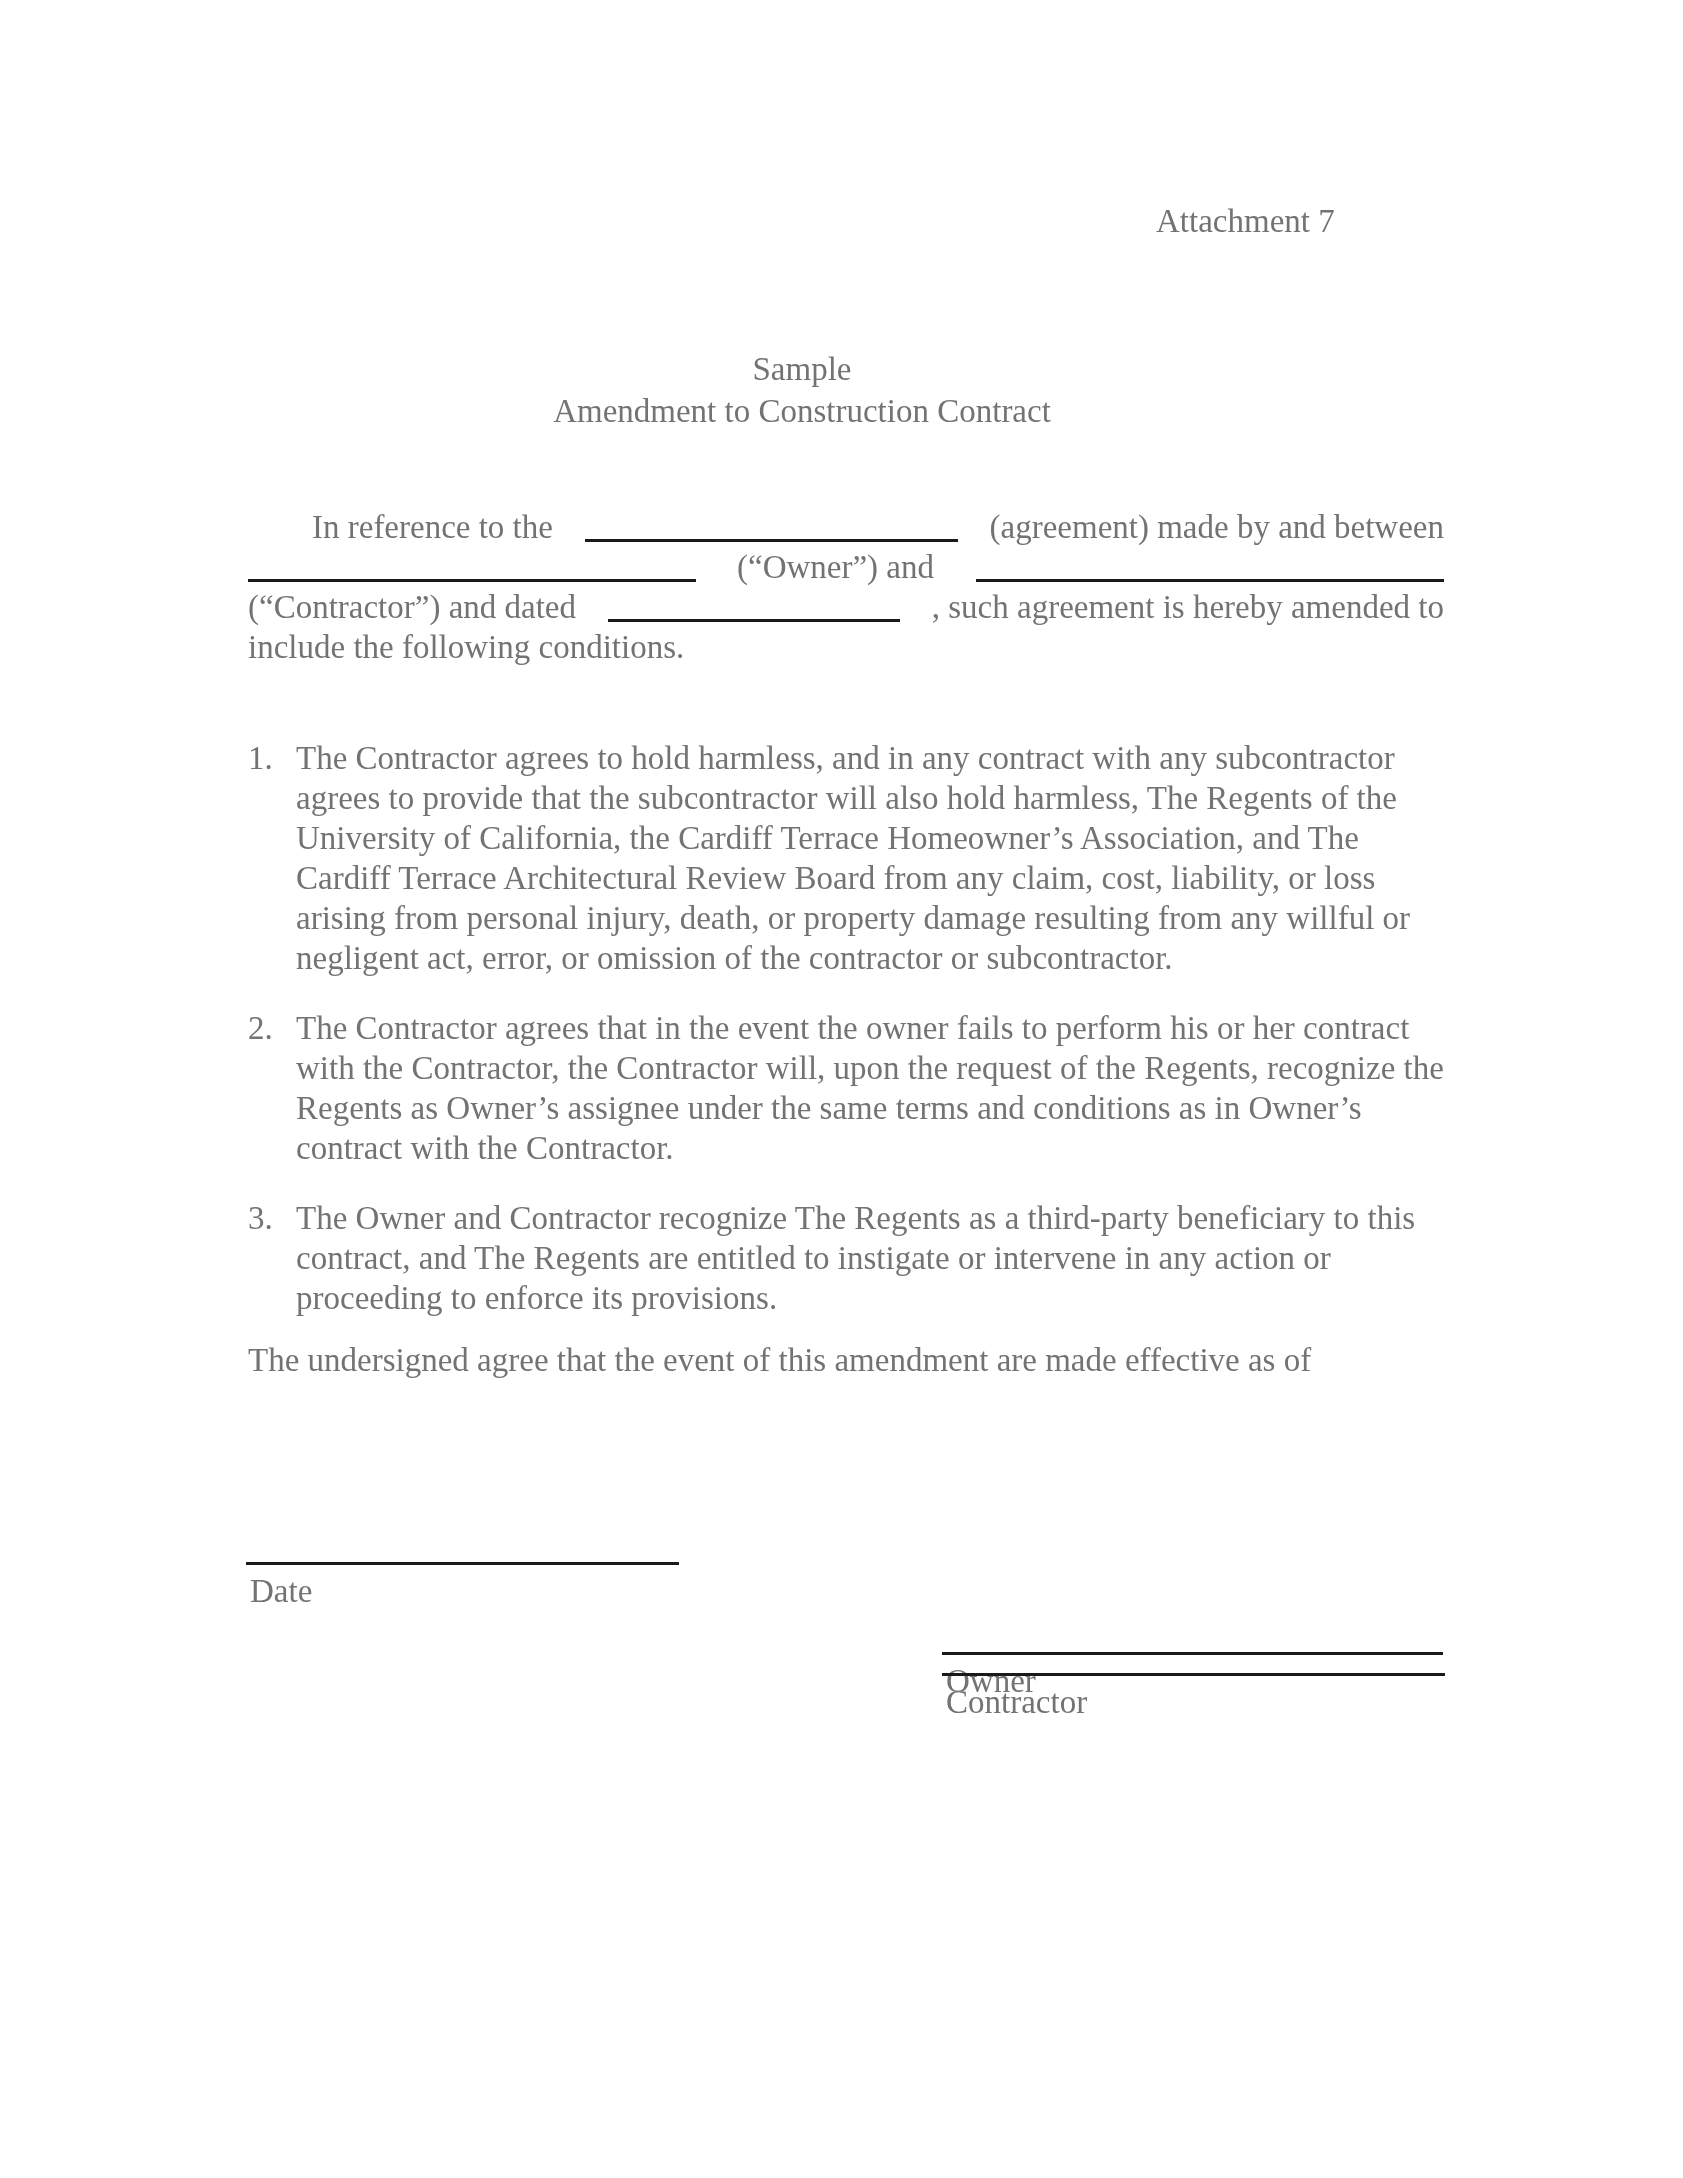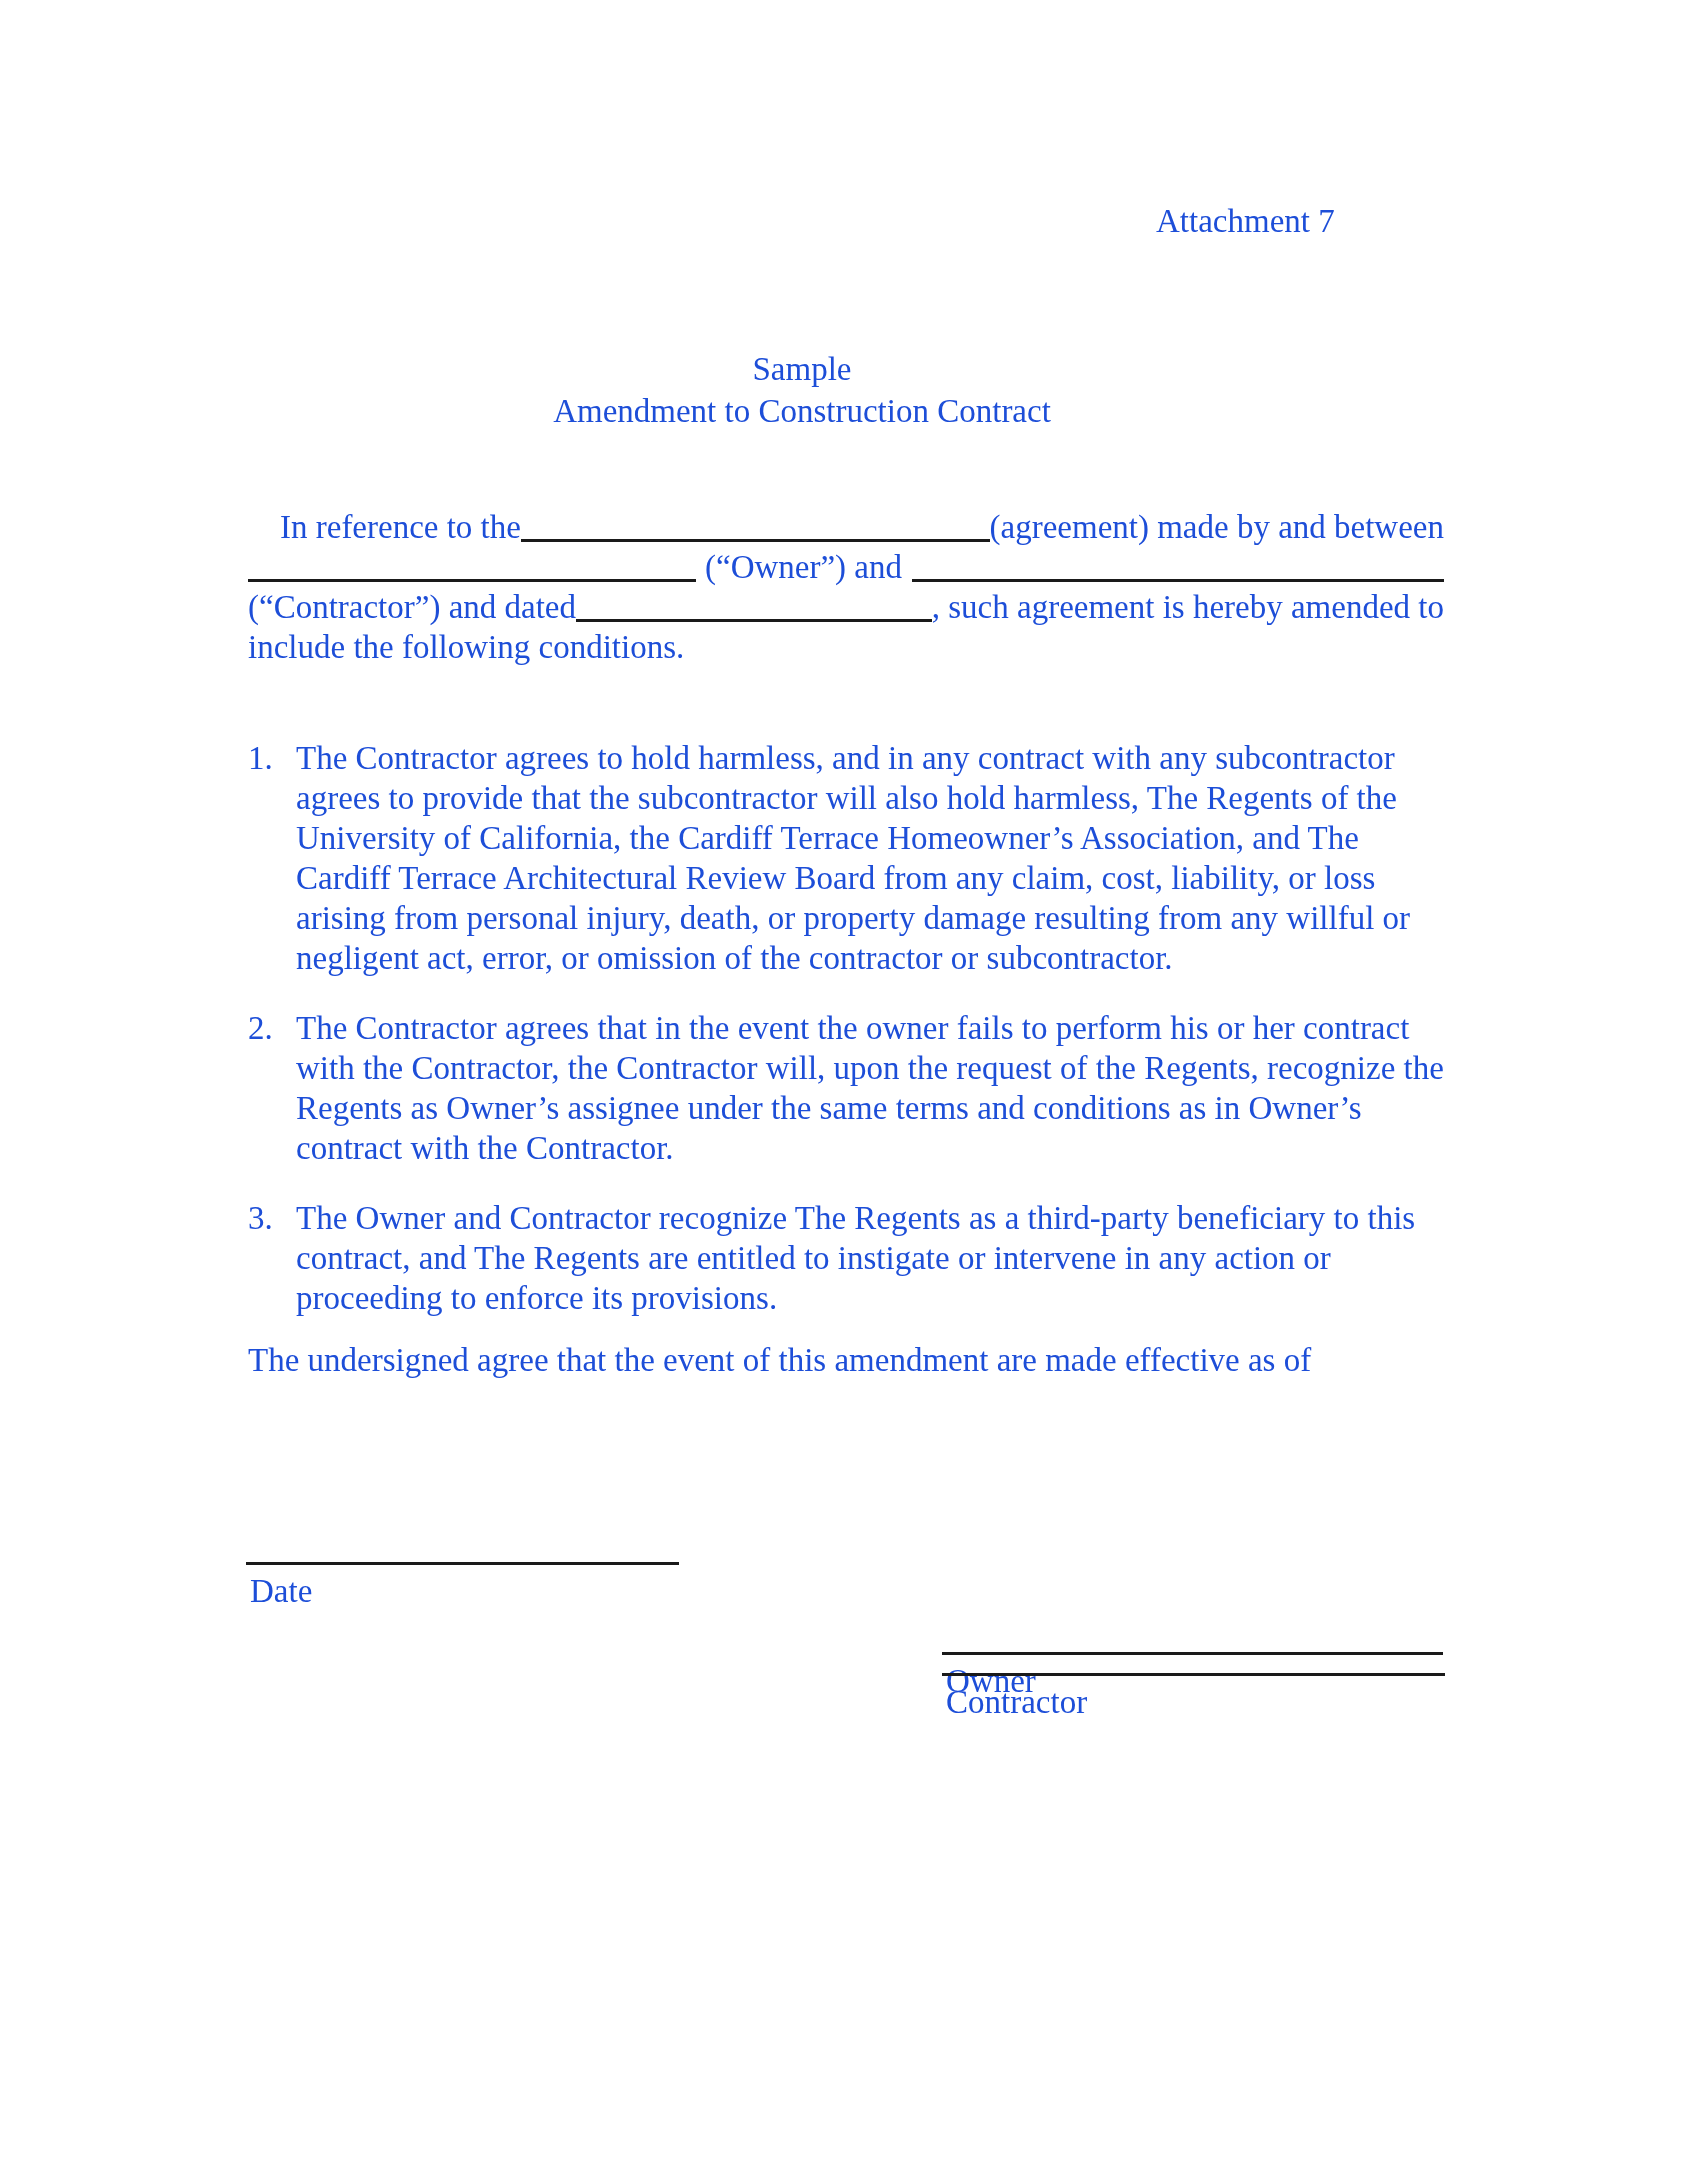--- a/index.html
+++ b/index.html
@@ -7,21 +7,21 @@
     padding: 0;
     background: #ffffff;
   }
   .page {
     position: relative;
     width: 1683px;
     height: 2178px;
     background: #ffffff;
     font-family: "Liberation Serif", "DejaVu Serif", serif;
     font-size: 33px;
-    color: #1d4ed8;
+    color: #737373;
     overflow: hidden;
   }
   .attachment {
     position: absolute;
     left: 1156px;
     top: 201px;
     line-height: 40px;
     white-space: nowrap;
   }
   .title-block {
@@ -36,20 +36,21 @@
   .intro {
     position: absolute;
     left: 248px;
     top: 507px;
     width: 1196px;
   }
   .line {
     display: flex;
     height: 40px;
     line-height: 40px;
+    gap: 32px;
   }
   .line .t { white-space: nowrap; }
   .indent { width: 32px; flex: none; }
   .blank {
     border-bottom: 3px solid #1a1a1a;
     margin-bottom: 5px;
     align-self: stretch;
   }
   .fill { flex: 1 1 auto; min-width: 59px; }
   .w453 { width: 448px; flex: 0 1 auto; }

